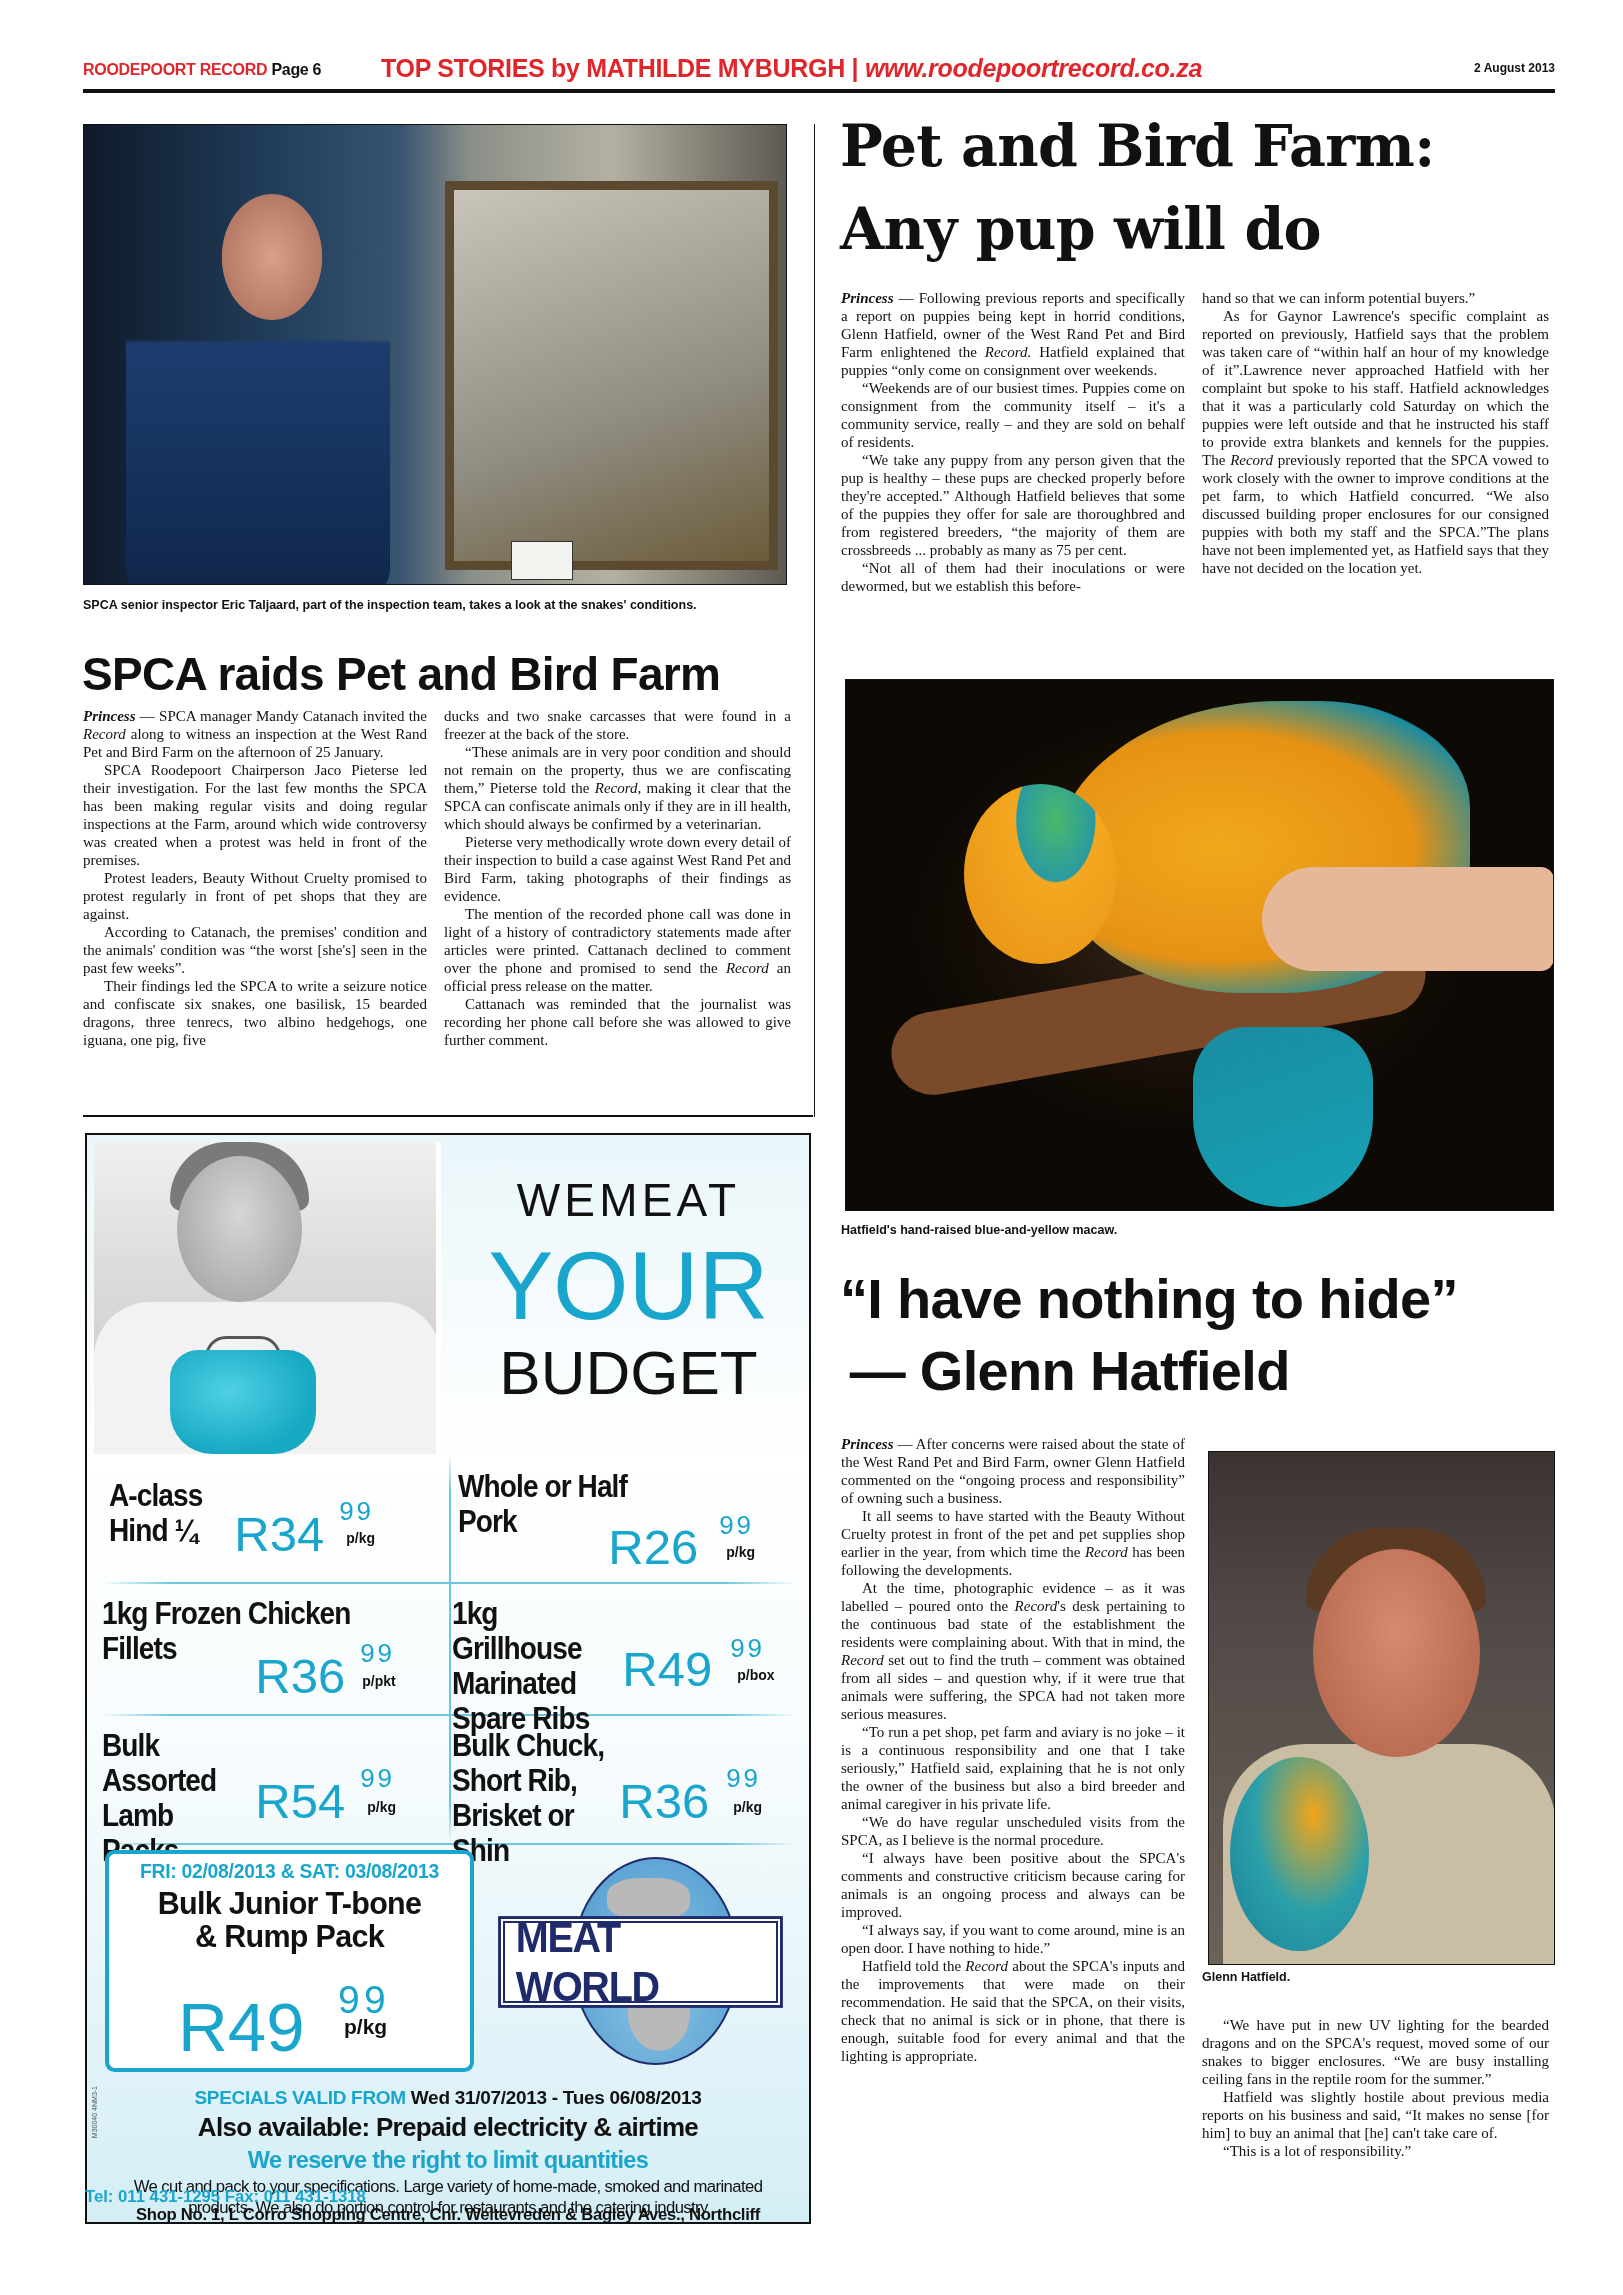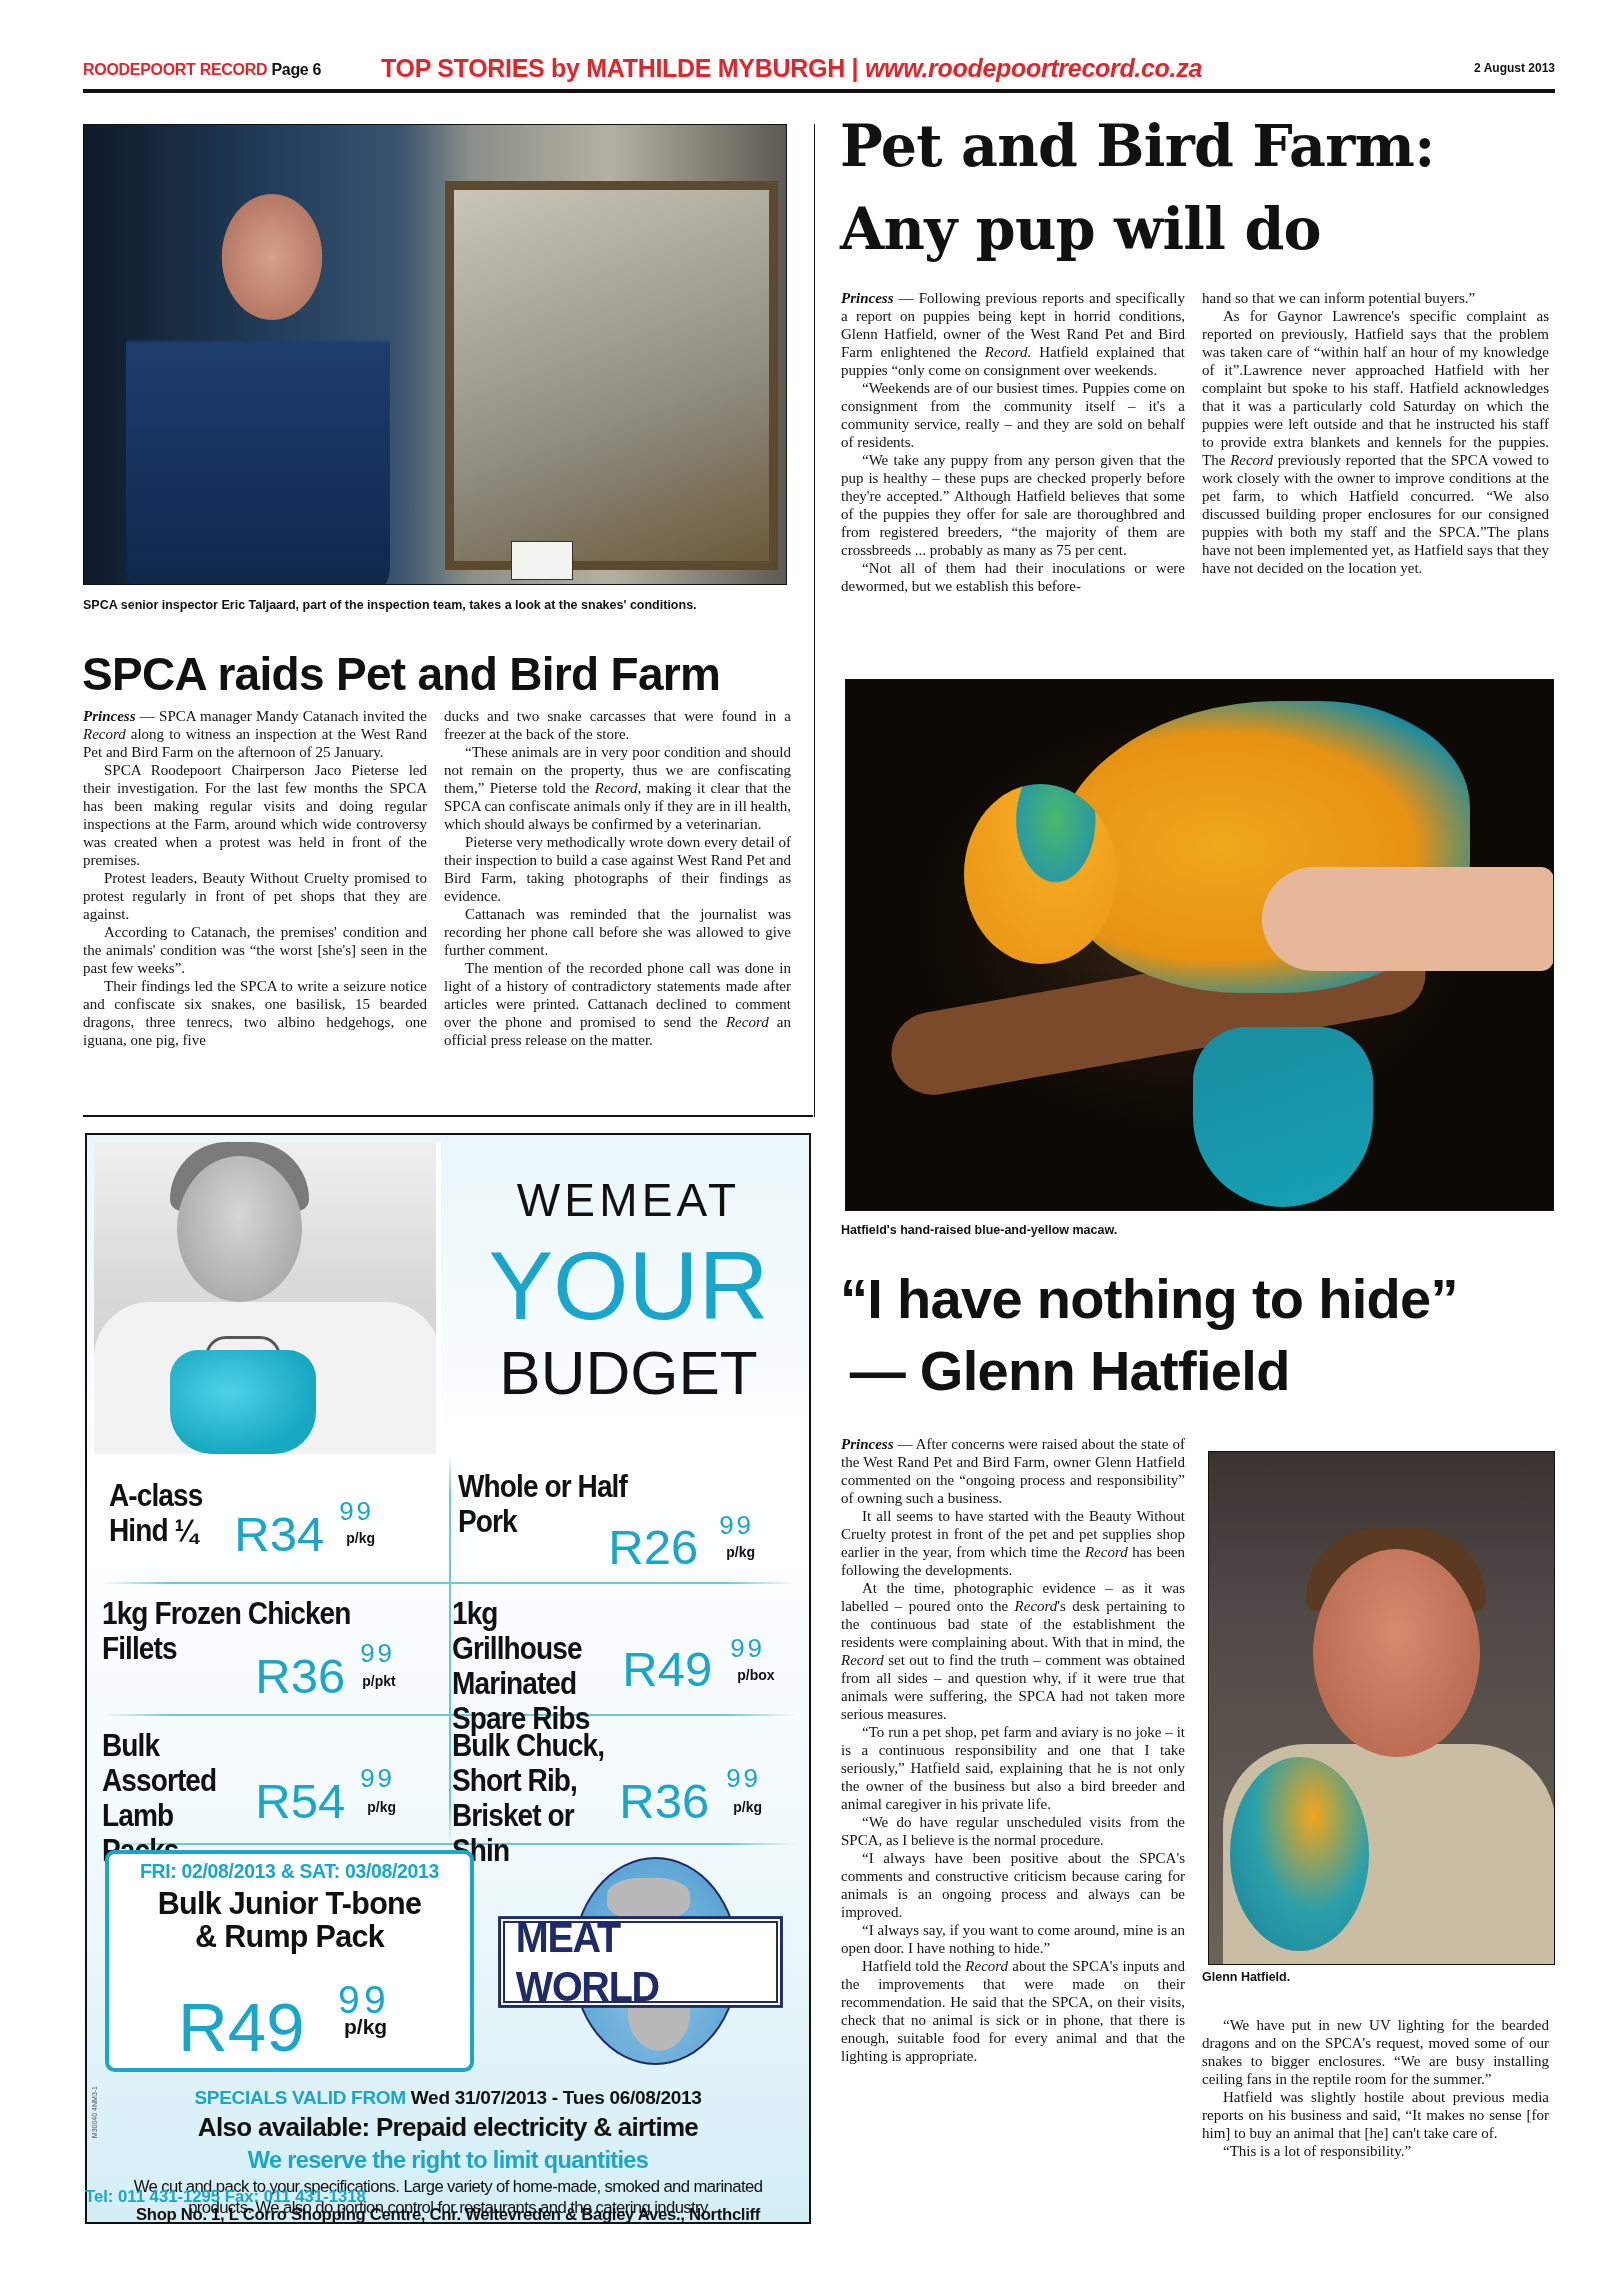--- a/index.html
+++ b/index.html
@@ -139,22 +139,22 @@
   <p class="first"><span class="dateline">Princess</span><span> — SPCA manager Mandy Catanach invited the </span><em>Record</em><span> along to witness an inspection at the West Rand Pet and Bird Farm on the afternoon of 25 January.</span></p>
   <p>SPCA Roodepoort Chairperson Jaco Pieterse led their investigation.  For the last few months the SPCA has been making regular visits and doing regular inspections at the Farm, around which wide controversy was created when a protest was held in front of the premises.</p>
   <p>Protest leaders, Beauty Without Cruelty promised to protest regularly in front of pet shops that they are against.</p>
   <p>According to Catanach, the premises' condition and the animals' condition was “the worst [she's] seen in the past few weeks”.</p>
   <p>Their findings led the SPCA to write a seizure notice and confiscate six snakes, one basilisk, 15 bearded dragons, three tenrecs, two albino hedgehogs, one iguana, one pig, five</p>
 </div>
 <div class="col" style="left:444px; top:707px; width:347px;">
   <p class="first">ducks and two snake carcasses that were found in a freezer at the back of the store.</p>
   <p><span>“These animals are in very poor condition and should not remain on the property, thus we are confiscating them,” Pieterse told the </span><em>Record</em><span>, making it clear that the SPCA can confiscate animals only if they are in ill health, which should always be confirmed by a veterinarian.</span></p>
   <p>Pieterse very methodically wrote down every detail of their inspection to build a case against West Rand Pet and Bird Farm, taking photographs of their findings as evidence.</p>
+  <p><span>The mention of the recorded phone call was done in light of a history of contradictory statements made after articles were printed. Cattanach declined to comment over the phone and promised to send the </span><em>Record</em><span> an official press release on the matter.</span></p>
   <p>Cattanach was reminded that the journalist was recording her phone call before she was allowed to give further comment.</p>
-  <p><span>The mention of the recorded phone call was done in light of a history of contradictory statements made after articles were printed. Cattanach declined to comment over the phone and promised to send the </span><em>Record</em><span> an official press release on the matter.</span></p>
 </div>
 
 <div class="headline-serif" style="left:840px; top:104px; width:722px;">
   <div>Pet and Bird Farm:</div>
   <div>Any pup will do</div>
 </div>
 
 <div class="col" style="left:841px; top:289px; width:344px;">
   <p class="first"><span class="dateline">Princess</span><span> — Following previous reports and specifically a report on puppies being kept in horrid conditions, Glenn Hatfield, owner of the West Rand Pet and Bird Farm enlightened the </span><em>Record.</em><span> Hatfield explained that puppies “only come on consignment over weekends.</span></p>
   <p>“Weekends are of our busiest times. Puppies come on consignment from the community itself – it's a community service, really – and they are sold on behalf of residents.</p>

